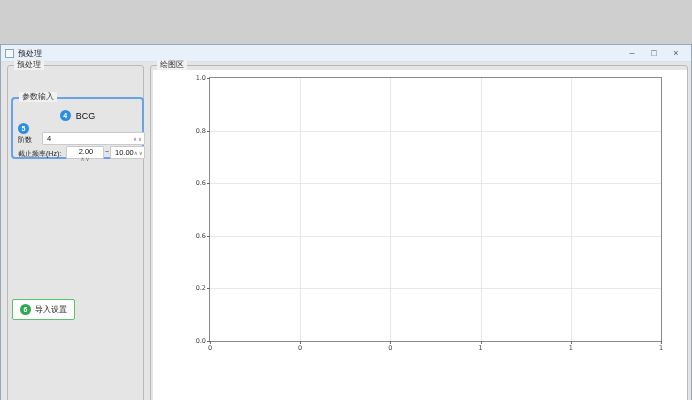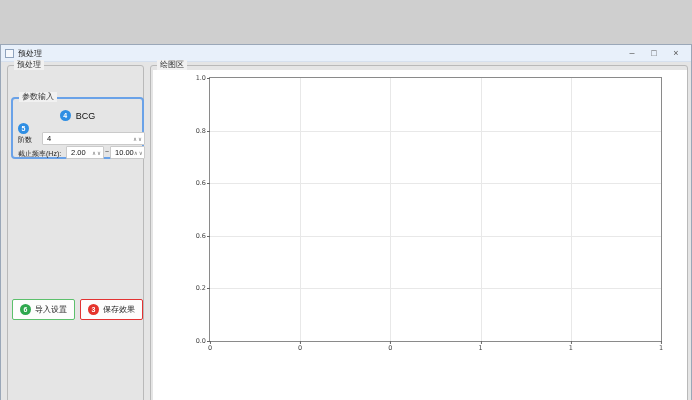--- a/index.html
+++ b/index.html
@@ -34,21 +34,21 @@
   .param-group { left:3px; top:31px; width:133px; height:62px; border:2px solid #6aa2e8; border-radius:4px;padding-left:17px; }
   .param-group .gb-label { top:-7px; }
   .bcg-row { position:absolute; left:0; right:0; top:10px; height:13px; display:flex; align-items:center; justify-content:center; gap:5px; }
   .bcg-text { font-size:9px; color:#111; }
   .badge5 { position:absolute; left:5px; top:24px; }
   .field-label { position:absolute; font-size:7px; color:#222; white-space:nowrap; }
   .spinbox { position:absolute; height:13px; background:#fff; border:1px solid #cacaca; border-radius:1px; display:flex; align-items:center; font-size:7.5px; color:#111; padding:0 2px; }
   .spin-val { flex:1 1 auto; text-align:left; padding-left:2px; }
   .spin-arrows { display:flex; gap:1px; font-size:5.5px; color:#777; letter-spacing:0; }
   .order-spin { left:29px; top:33px; width:103px; }
-  .cut1 { left:53px; top:47px; width:38px; }
+  .cut1 { left:53px; top:47px; width:38px;flex-direction:column; }
   .cut2 { left:97px; top:47px; width:35px; }
   .tilde { position:absolute; left:92px; top:49px; font-size:7px; color:#333; }
 
   
   .action { position:absolute; height:21px; width:63px; }
   .view-btn { left:4px; top:233px; border:1.5px solid #5cc06c; }
   .save-btn { left:72px; top:233px; border:1.5px solid #e23333; }
 
   
   .log-group { left:3px; top:258px; width:133px; height:108px; }
@@ -128,24 +128,20 @@
         <span class="spin-arrows">
             <span>∧</span>
             <span>∨</span>
           </span>
       </div>
     </div>
 
     <div class="btn action view-btn">
       <span class="badge green">6</span>
       <span>导入设置</span>
-    </div>
-    <div class="btn action save-btn">
-      <span class="badge red">3</span>
-      <span>保存效果</span>
     </div>
 
   </div>
 
   <div class="groupbox plot-group">
     <span class="gb-label">绘图区</span>
 
     <div class="canvas">
       <div class="axes">
         <div class="gv" style="left:20%"></div>

